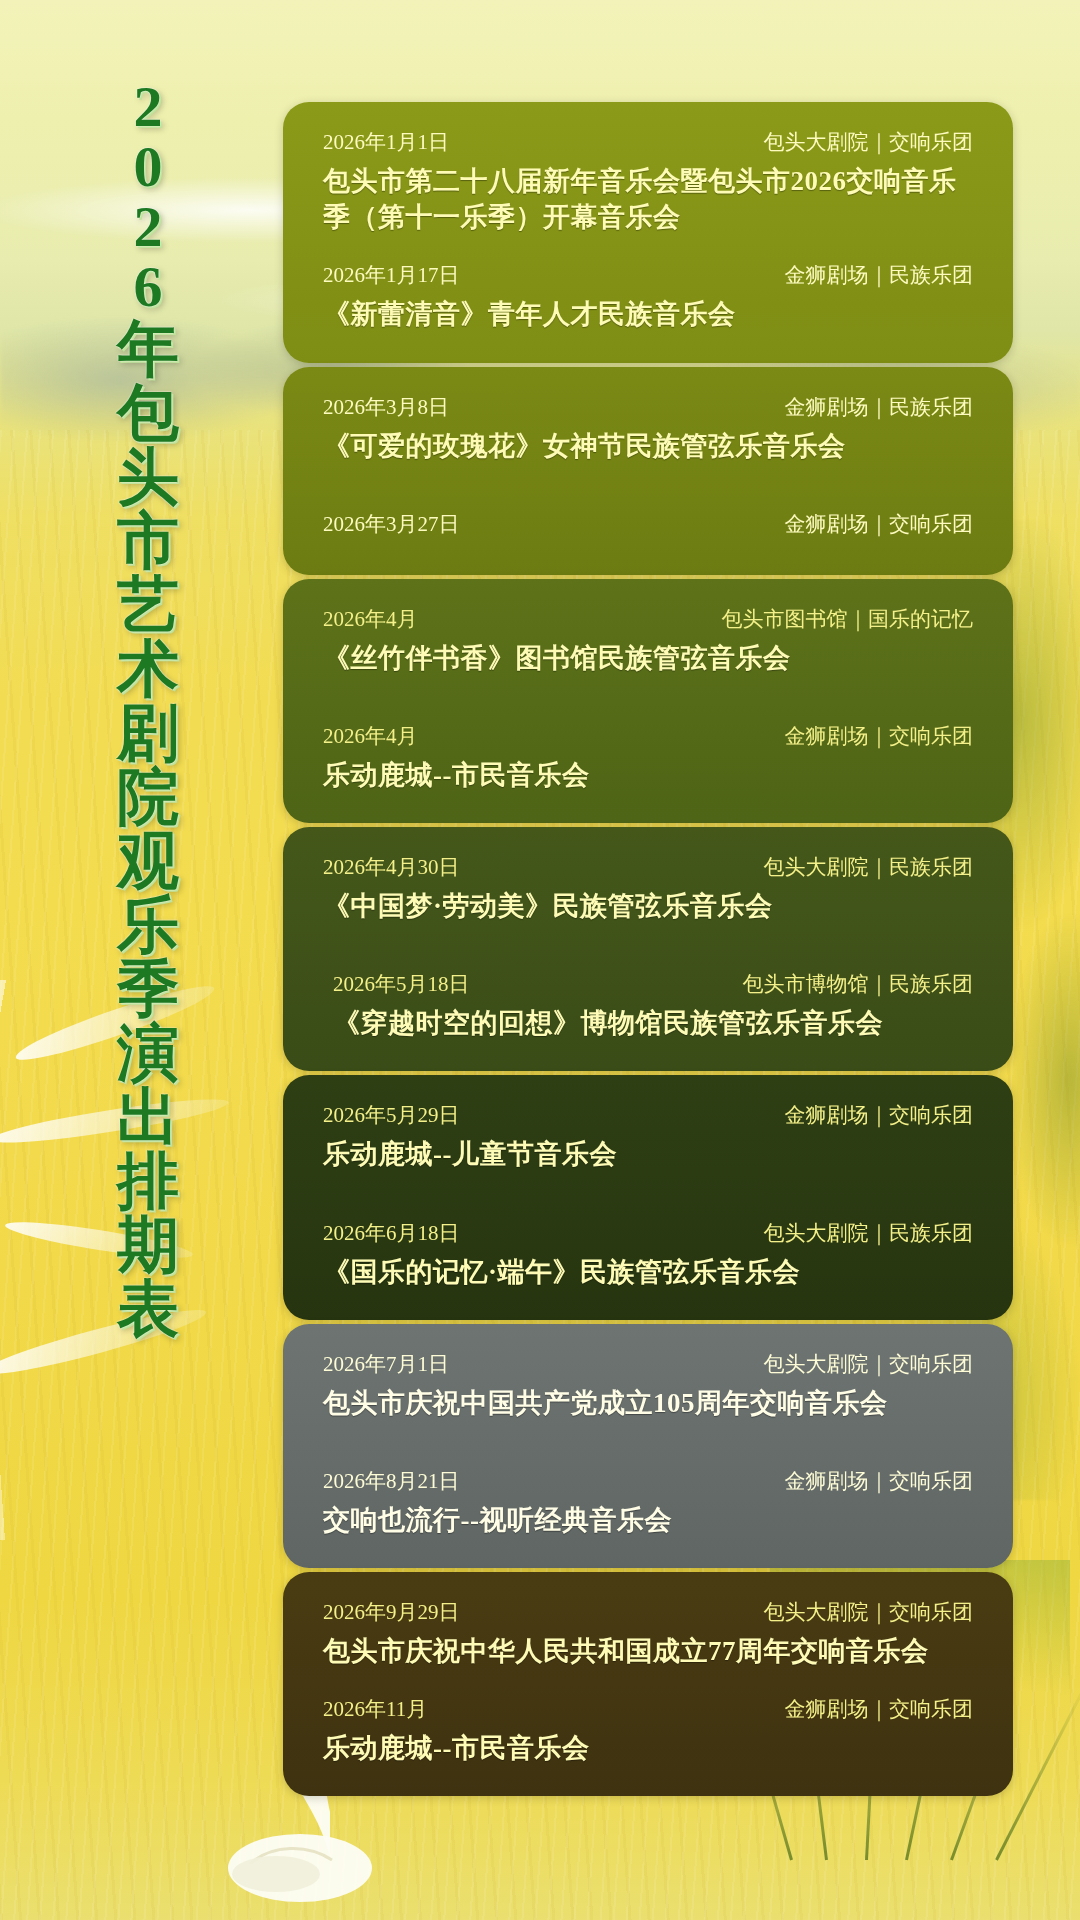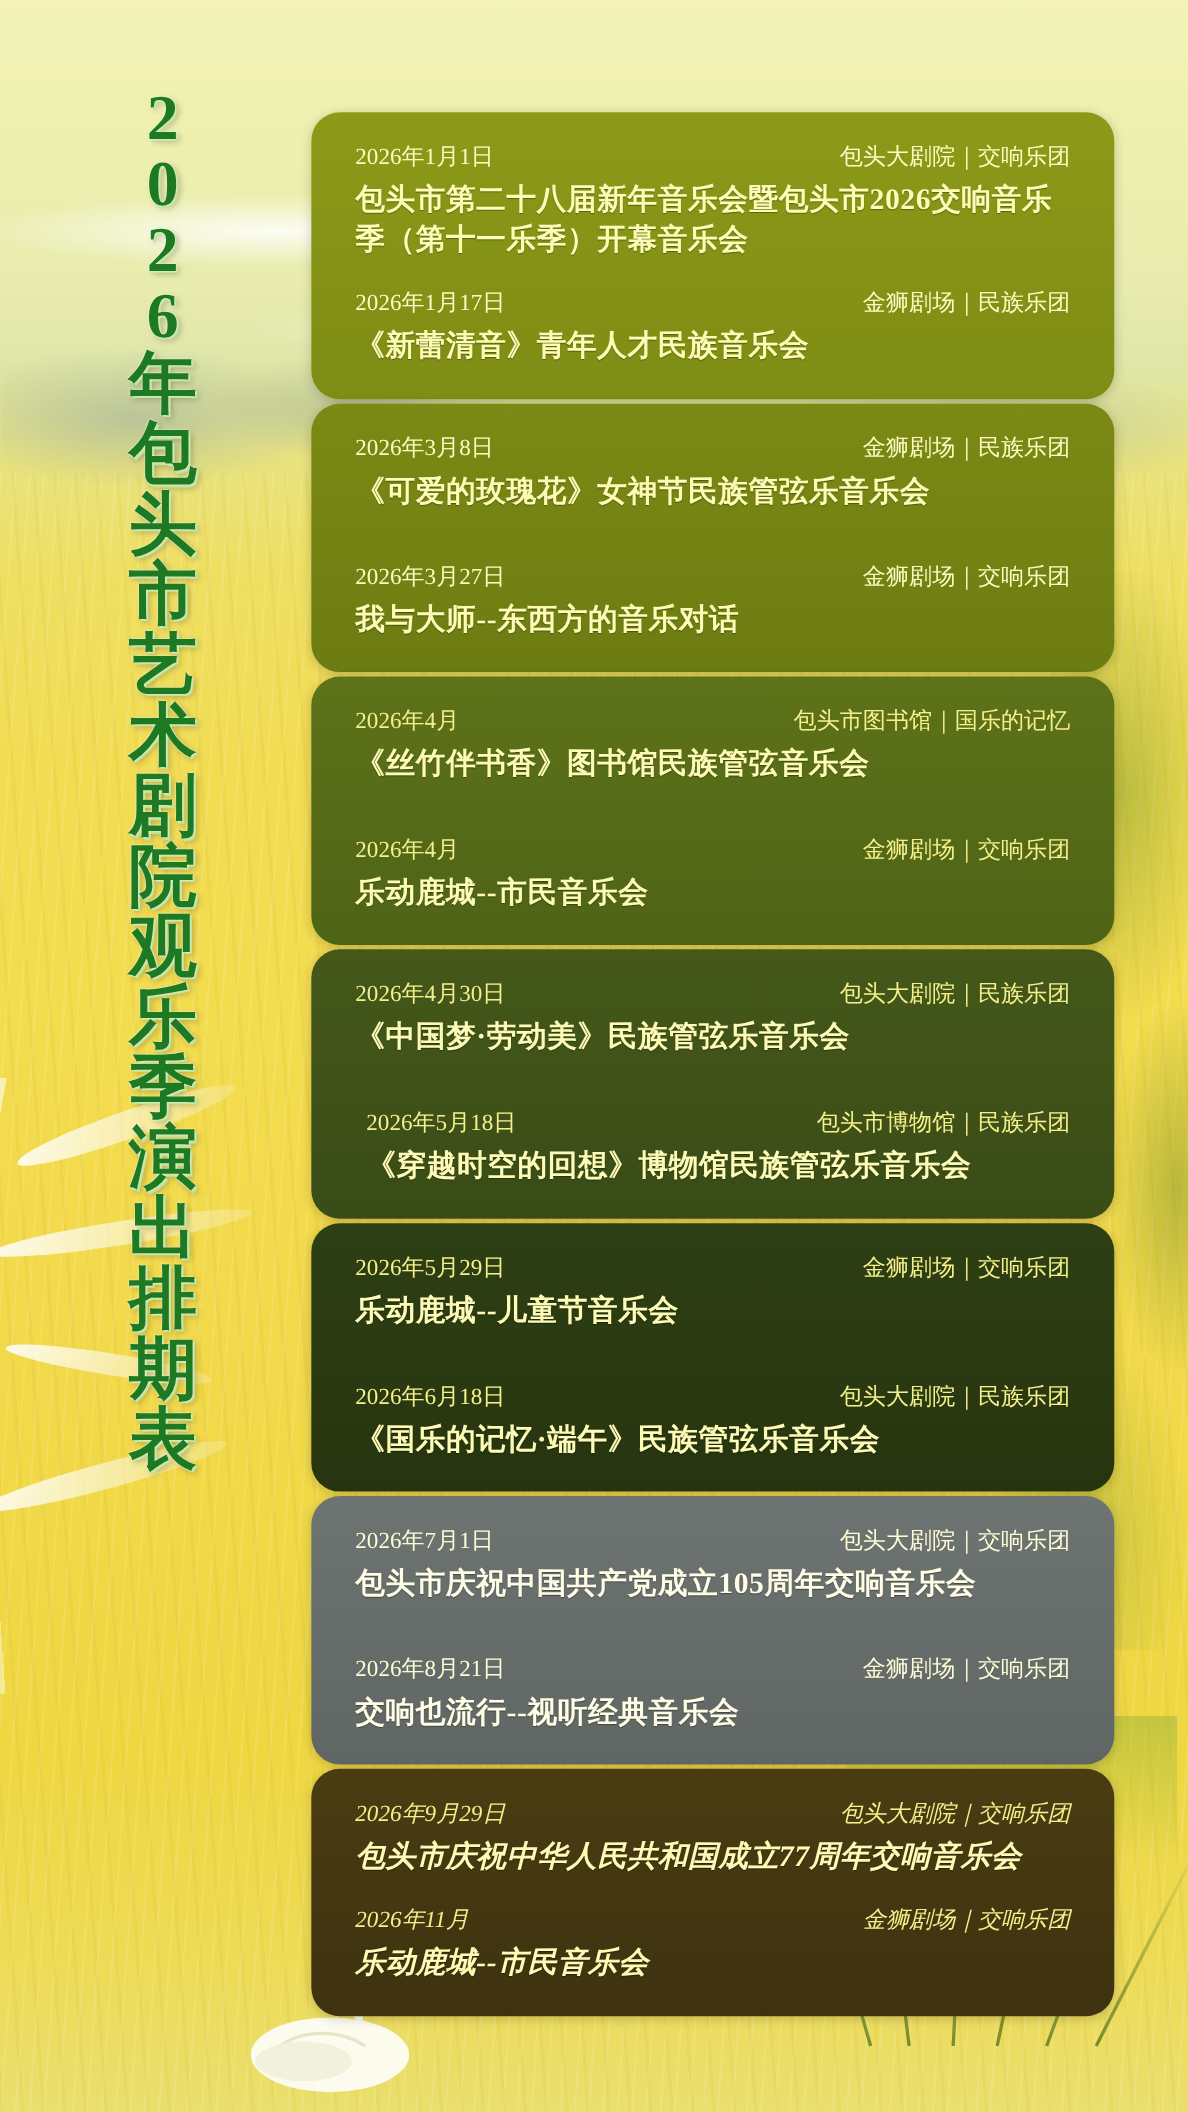--- a/index.html
+++ b/index.html
@@ -118,21 +118,21 @@
     border-radius: 26px;
     padding: 26px 40px 30px 40px;
     box-shadow: 0 2px 10px rgba(0,0,0,.18);
   }
   .card.c0 { background: linear-gradient(180deg, #8b9a18 0%, #7e8d14 100%); }
   .card.c1 { background: linear-gradient(180deg, #7b8a14 0%, #6c7c12 100%); }
   .card.c2 { background: linear-gradient(180deg, #5e7219 0%, #4e6416 100%); }
   .card.c3 { background: linear-gradient(180deg, #45581a 0%, #3a4c17 100%); }
   .card.c4 { background: linear-gradient(180deg, #2f3f14 0%, #26350f 100%); }
   .card.c5 { background: linear-gradient(180deg, #6d7472 0%, #5f6664 100%); }
-  .card.c6 { background: linear-gradient(180deg, #4a3c12 0%, #3e3210 100%); font-style: italic; }
+  .card.c6 { background: linear-gradient(180deg, #4a3c12 0%, #3e3210 100%); }
 
   .event { margin-bottom: 26px; }
   .event:last-child { margin-bottom: 0; }
 
   .event-meta {
     display: flex; justify-content: space-between; align-items: baseline;
     font-size: 21px;
     color: #f4f08a;
     margin-bottom: 7px;
     font-family: "Liberation Serif", "DejaVu Serif", serif;
@@ -235,21 +235,20 @@
           <span>2026年3月8日</span>
           <span class="event-venue">金狮剧场｜民族乐团</span>
         </div>
         <div class="event-title">《可爱的玫瑰花》女神节民族管弦乐音乐会</div>
       </div>
       <div class="event" style="margin-top:46px;">
         <div class="event-meta">
           <span>2026年3月27日</span>
           <span class="event-venue">金狮剧场｜交响乐团</span>
         </div>
-        <div class="event-title">我与大师--东西方的音乐对话</div>
       </div>
     </div>
 
     <div class="card c2">
       <div class="event">
         <div class="event-meta">
           <span>2026年4月</span>
           <span class="event-venue">包头市图书馆｜国乐的记忆</span>
         </div>
         <div class="event-title">《丝竹伴书香》图书馆民族管弦音乐会</div>

